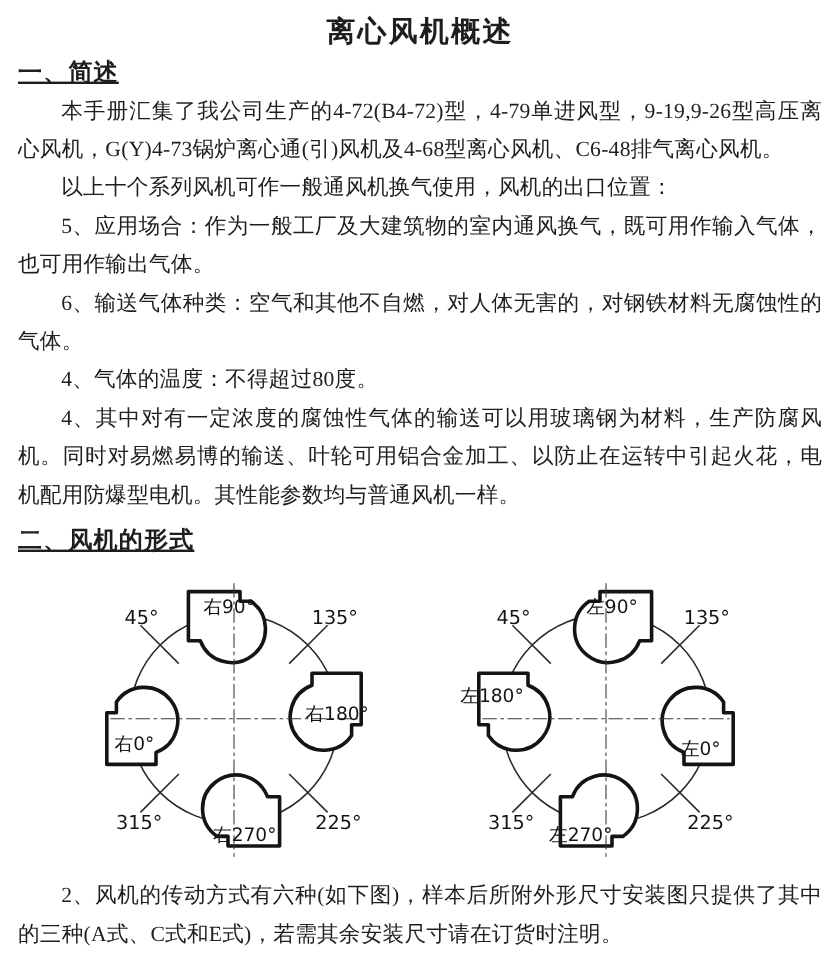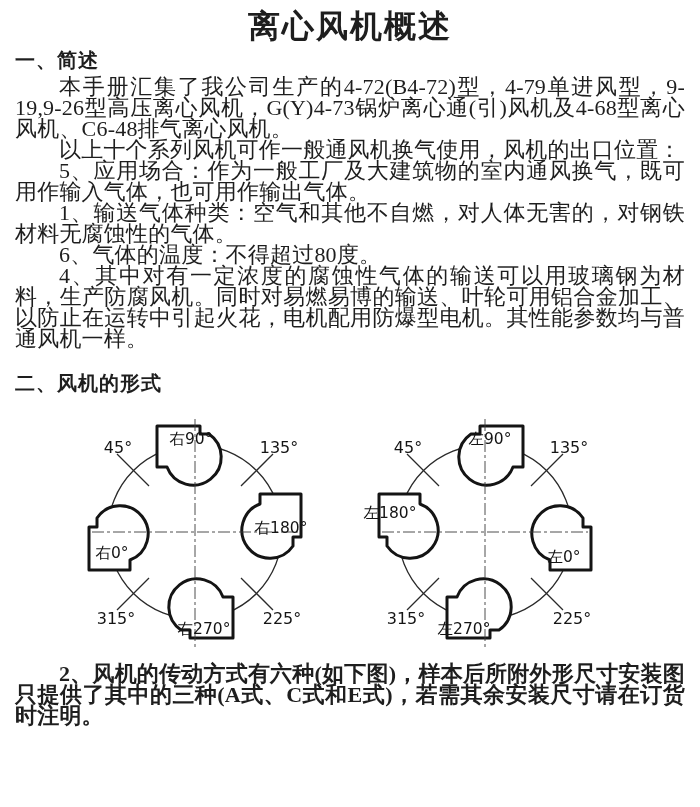--- a/index.html
+++ b/index.html
@@ -4,65 +4,66 @@
 <style>
   html,body { margin:0; padding:0; background:#ffffff; }
   body {
     width:700px; height:807px; overflow:hidden;
     font-family:"Liberation Serif","DejaVu Serif",serif;
     color:#1e1e1e;
   }
   .page { padding:4px 15px 0 15px; }
   .doc-title {
     font-family:"DejaVu Sans","Liberation Sans",sans-serif;
-    font-size:32px; font-weight:700; text-align:center;
+    font-size:24px; font-weight:700; text-align:center;
     margin:4px 0 0 0; line-height:36px; letter-spacing:2px;
   }
   .sec-heading {
     font-family:"DejaVu Sans","Liberation Sans",sans-serif;
     font-size:20px; font-weight:700; margin:2px 0 2px 0; line-height:28px;
     letter-spacing:1px;
+    text-decoration:underline;
   }
   p.body-par {
-    font-size:22px; line-height:21px; margin:0;
+    font-size:18px; line-height:32px; margin:0;
     text-indent:2em; text-align:justify;
     letter-spacing:0.2px;
   }
   .diagrams-row {
-    display:flex; flex-direction:row; 
+    display:flex; flex-direction:row; gap:20px;
     margin:8px 0 0 35px;
   }
   .diagram svg { display:block; }
   .svg-line { stroke:#2a2a2a; stroke-width:1.3; fill:none; }
   .svg-center { stroke:#3a3a3a; stroke-width:0.9; fill:none; stroke-dasharray:12 3 3 3; }
   .volute { fill:#ffffff; stroke:#141414; stroke-width:3; stroke-linejoin:round; }
   .svg-angle-label, .svg-volute-label {
     font-family:"DejaVu Sans","Liberation Sans",sans-serif;
     font-size:16px; fill:#141414;
   }
   .svg-volute-label { font-size:15.5px; }
-  .last-par { margin-top:11px;font-weight:bold; }
+  .last-par { margin-top:11px; }
 </style>
 </head>
 <body>
 
 <div class="page">
 
   <h1 class="doc-title">离心风机概述</h1>
 
   <h2 class="sec-heading">一、简述</h2>
 
   <p class="body-par">本手册汇集了我公司生产的4-72(B4-72)型，4-79单进风型，9-19,9-26型高压离心风机，G(Y)4-73锅炉离心通(引)风机及4-68型离心风机、C6-48排气离心风机。</p>
   <p class="body-par">以上十个系列风机可作一般通风机换气使用，风机的出口位置：</p>
   <p class="body-par">5、应用场合：作为一般工厂及大建筑物的室内通风换气，既可用作输入气体，也可用作输出气体。</p>
-  <p class="body-par">1、输送气体种类：空气和其他不自燃，对人体无害的，对钢铁材料无腐蚀性的气体。</p>
-  <p class="body-par">6、气体的温度：不得超过80度。</p>
+  <p class="body-par">6、输送气体种类：空气和其他不自燃，对人体无害的，对钢铁材料无腐蚀性的气体。</p>
+  <p class="body-par">4、气体的温度：不得超过80度。</p>
   <p class="body-par">4、其中对有一定浓度的腐蚀性气体的输送可以用玻璃钢为材料，生产防腐风机。同时对易燃易博的输送、叶轮可用铝合金加工、以防止在运转中引起火花，电机配用防爆型电机。其性能参数均与普通风机一样。</p>
 
-  <h2 class="sec-heading" style="margin-top:20px;">二、风机的形式</h2>
+  <h2 class="sec-heading" style="margin-top:8px;">二、风机的形式</h2>
 
 
   <div class="diagrams-row">
 
     <div class="diagram">
       <svg width="290" height="258" viewBox="0 0 290 258">
 
         <circle class="svg-line" cx="145" cy="127" r="87"></circle>
 
         <line class="svg-line" x1="67" y1="49" x2="99" y2="81"></line>

